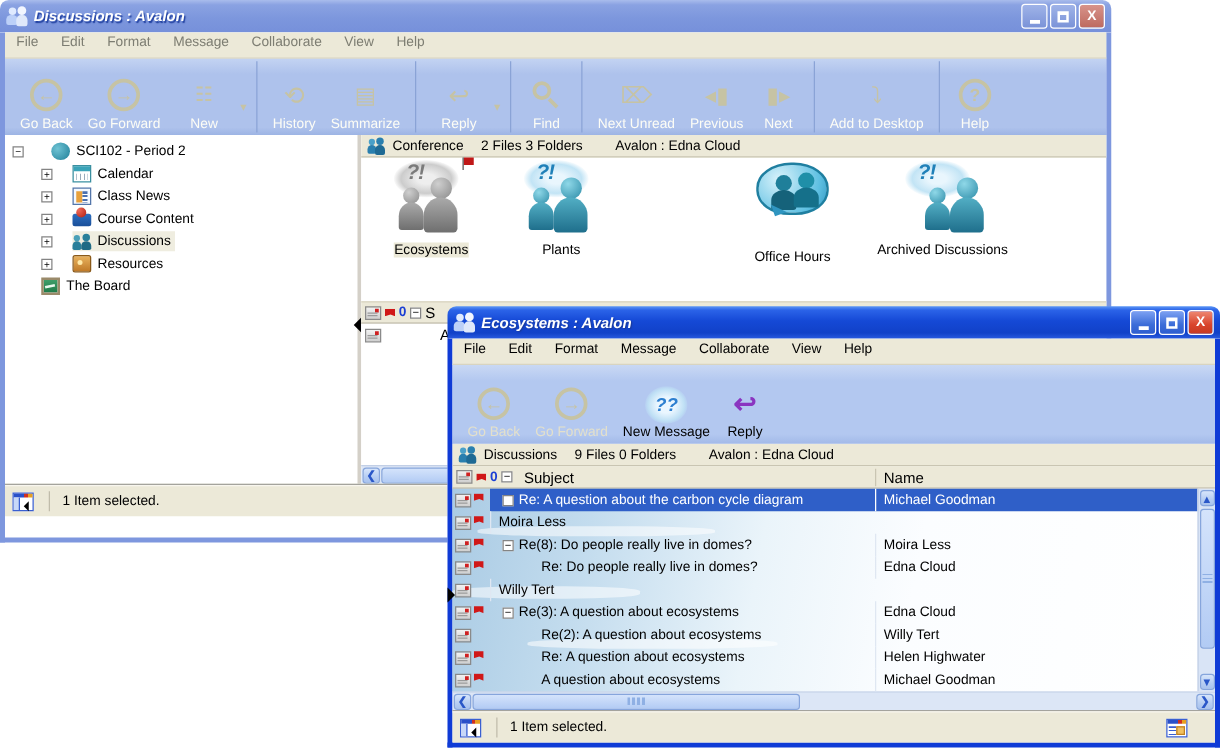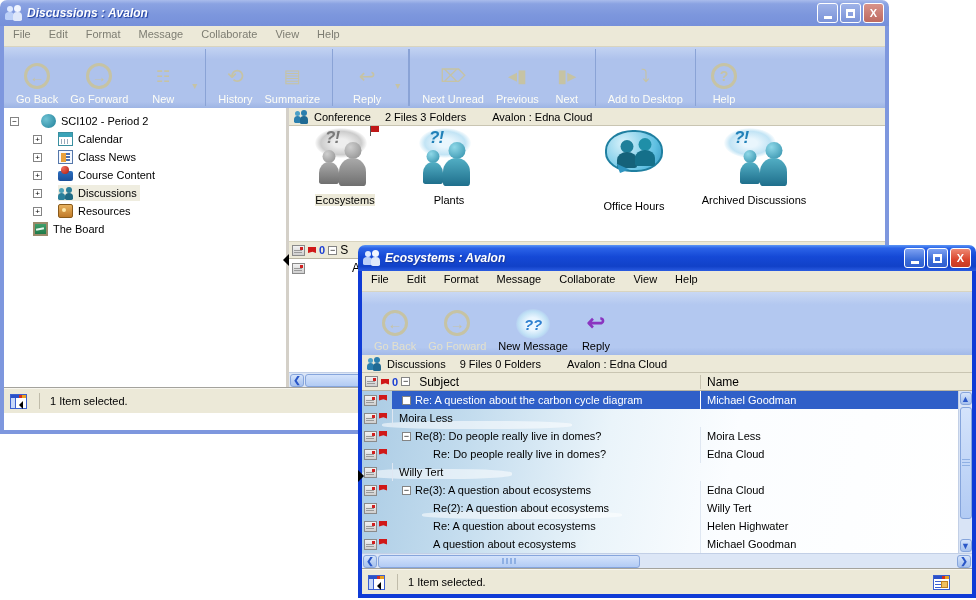--- a/index.html
+++ b/index.html
@@ -264,20 +264,31 @@
       </div>
       <div class="tb-sep"></div>
       <div class="tb-group">
         <div class="tb-item" style="min-width:56px">
           <div class="glyph" style="font-size:20px">↩</div>
           <div class="lbl">Reply</div>
         </div>
         <div class="dd-arrow">▾</div>
       </div>
       <div class="tb-sep"></div>
+      <div class="tb-group">
+        <div class="tb-item">
+          <div class="glyph">
+            <div class="mag">
+                <div class="lens"></div>
+                <div class="handle"></div>
+              </div>
+          </div>
+          <div class="lbl">Find</div>
+        </div>
+      </div>
       <div class="tb-sep"></div>
       <div class="tb-group">
         <div class="tb-item">
           <div class="glyph">⌦</div>
           <div class="lbl">Next Unread</div>
         </div>
         <div class="tb-item">
           <div class="glyph">◂▮</div>
           <div class="lbl">Previous</div>
         </div>

